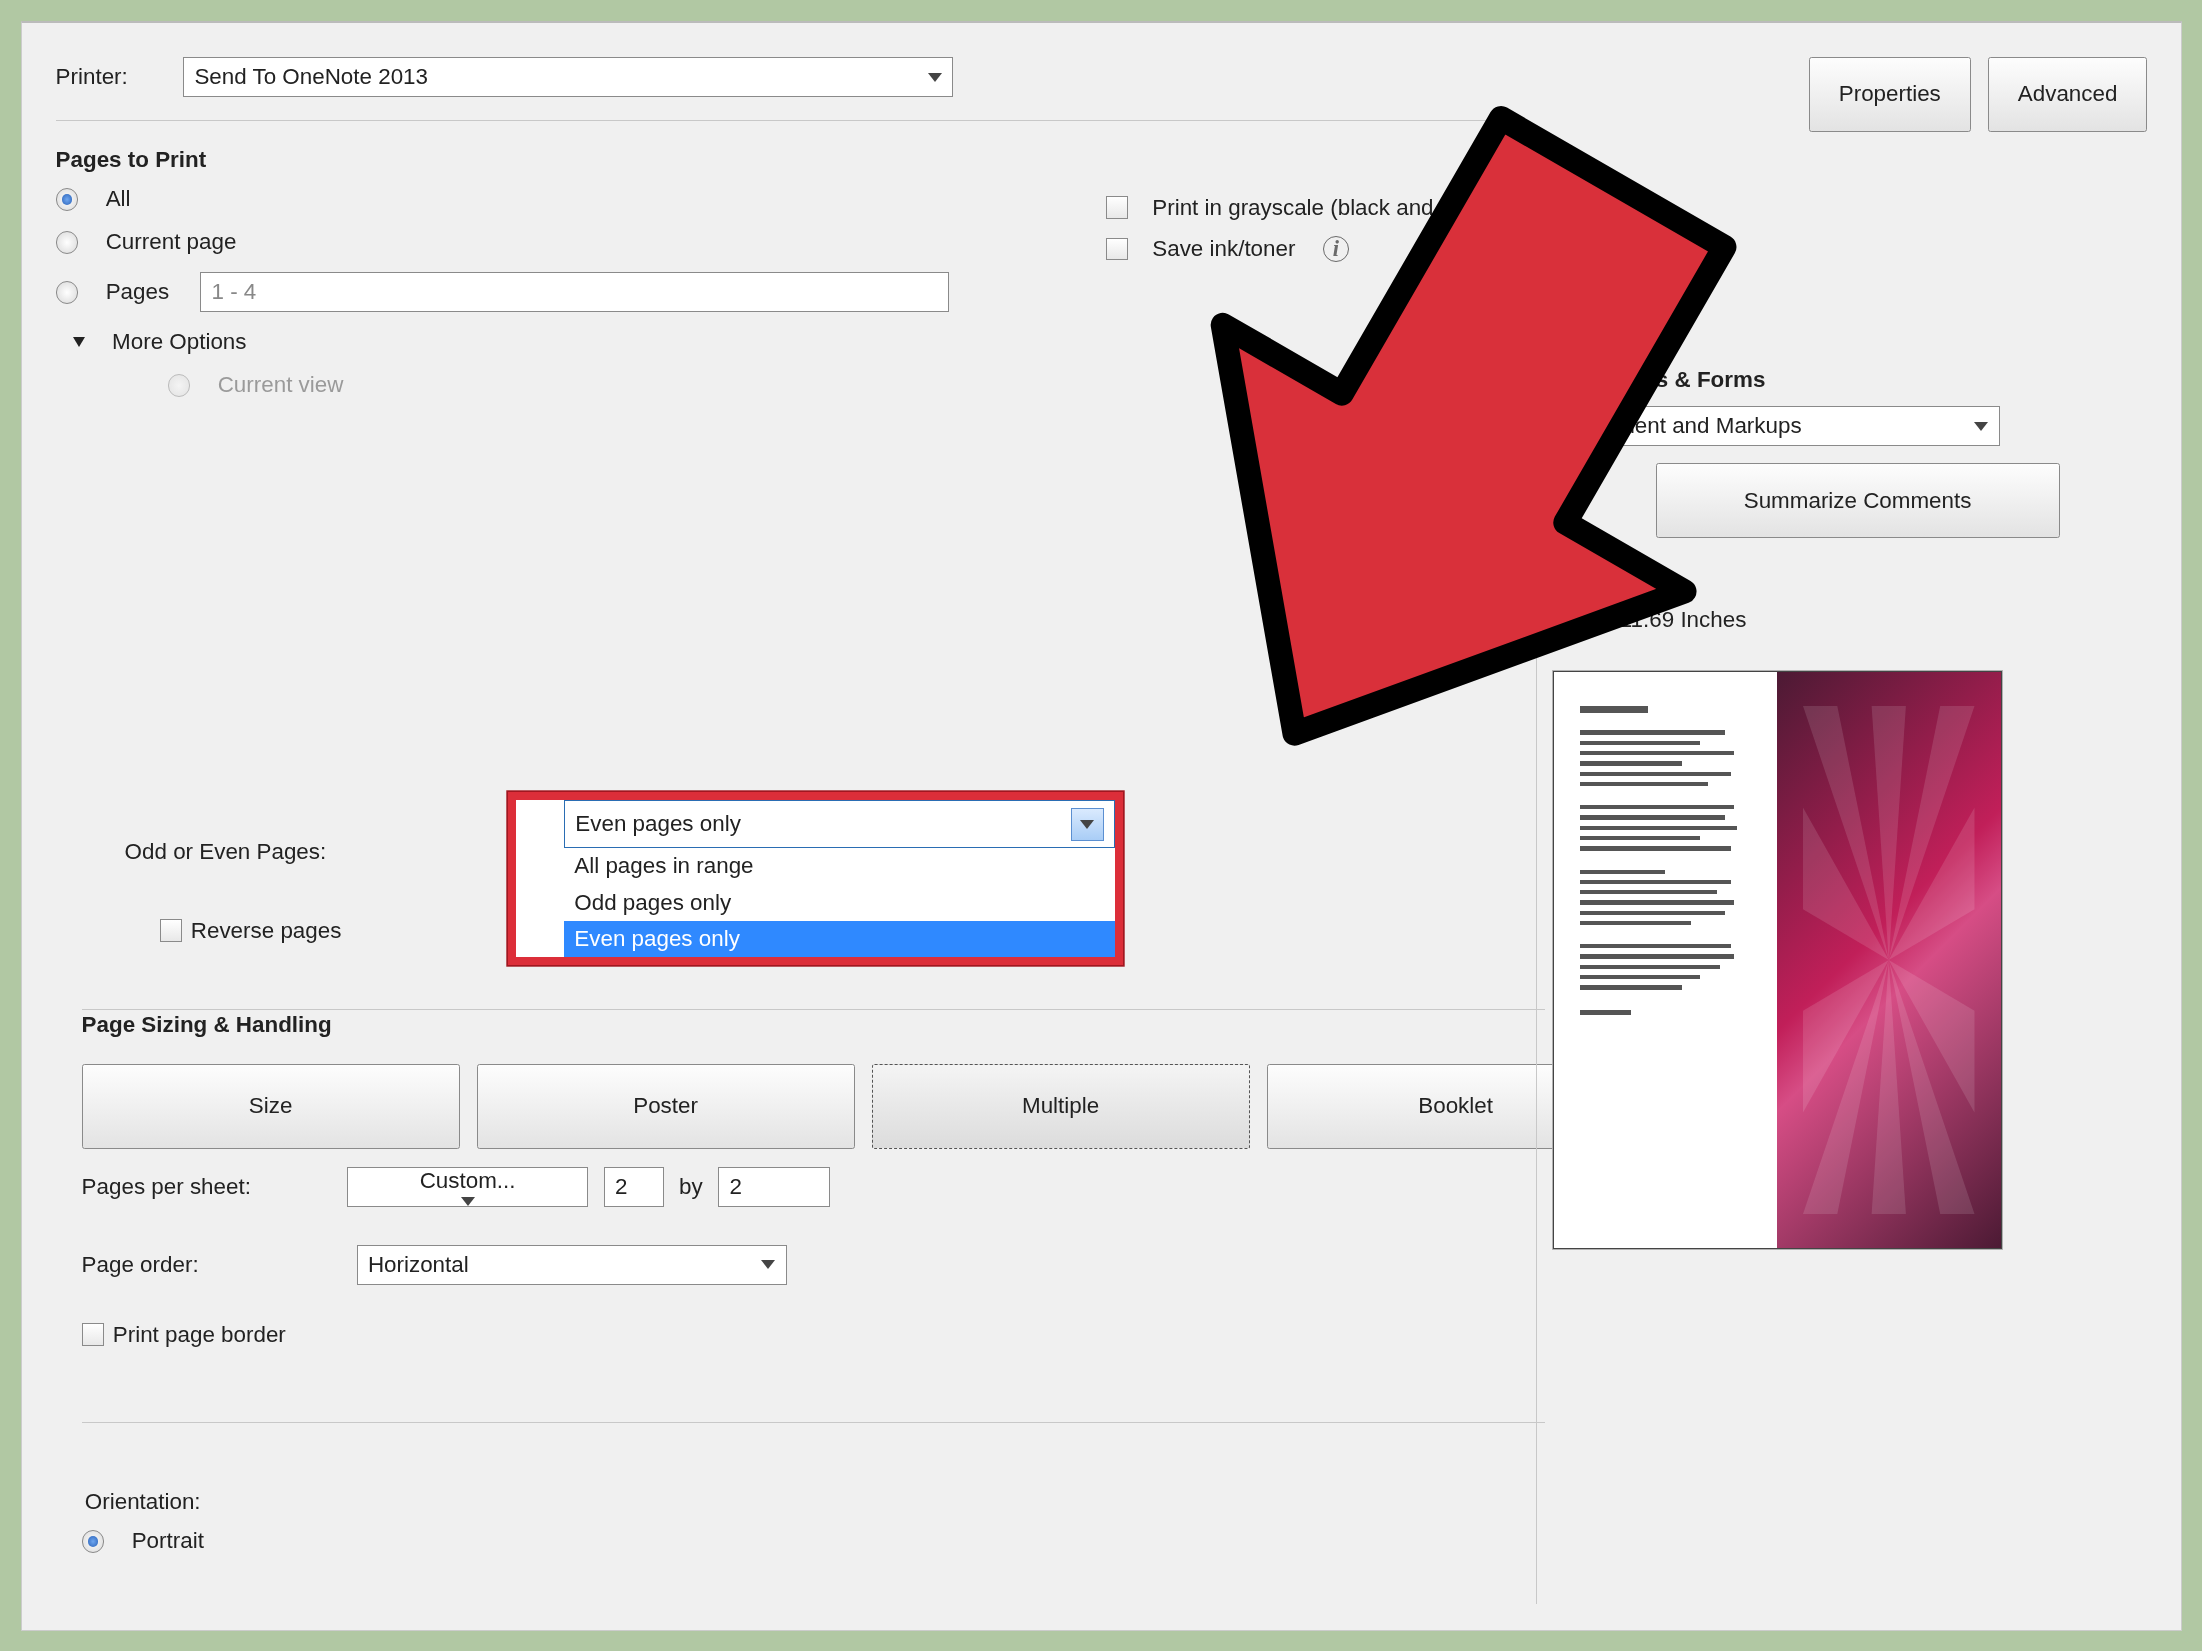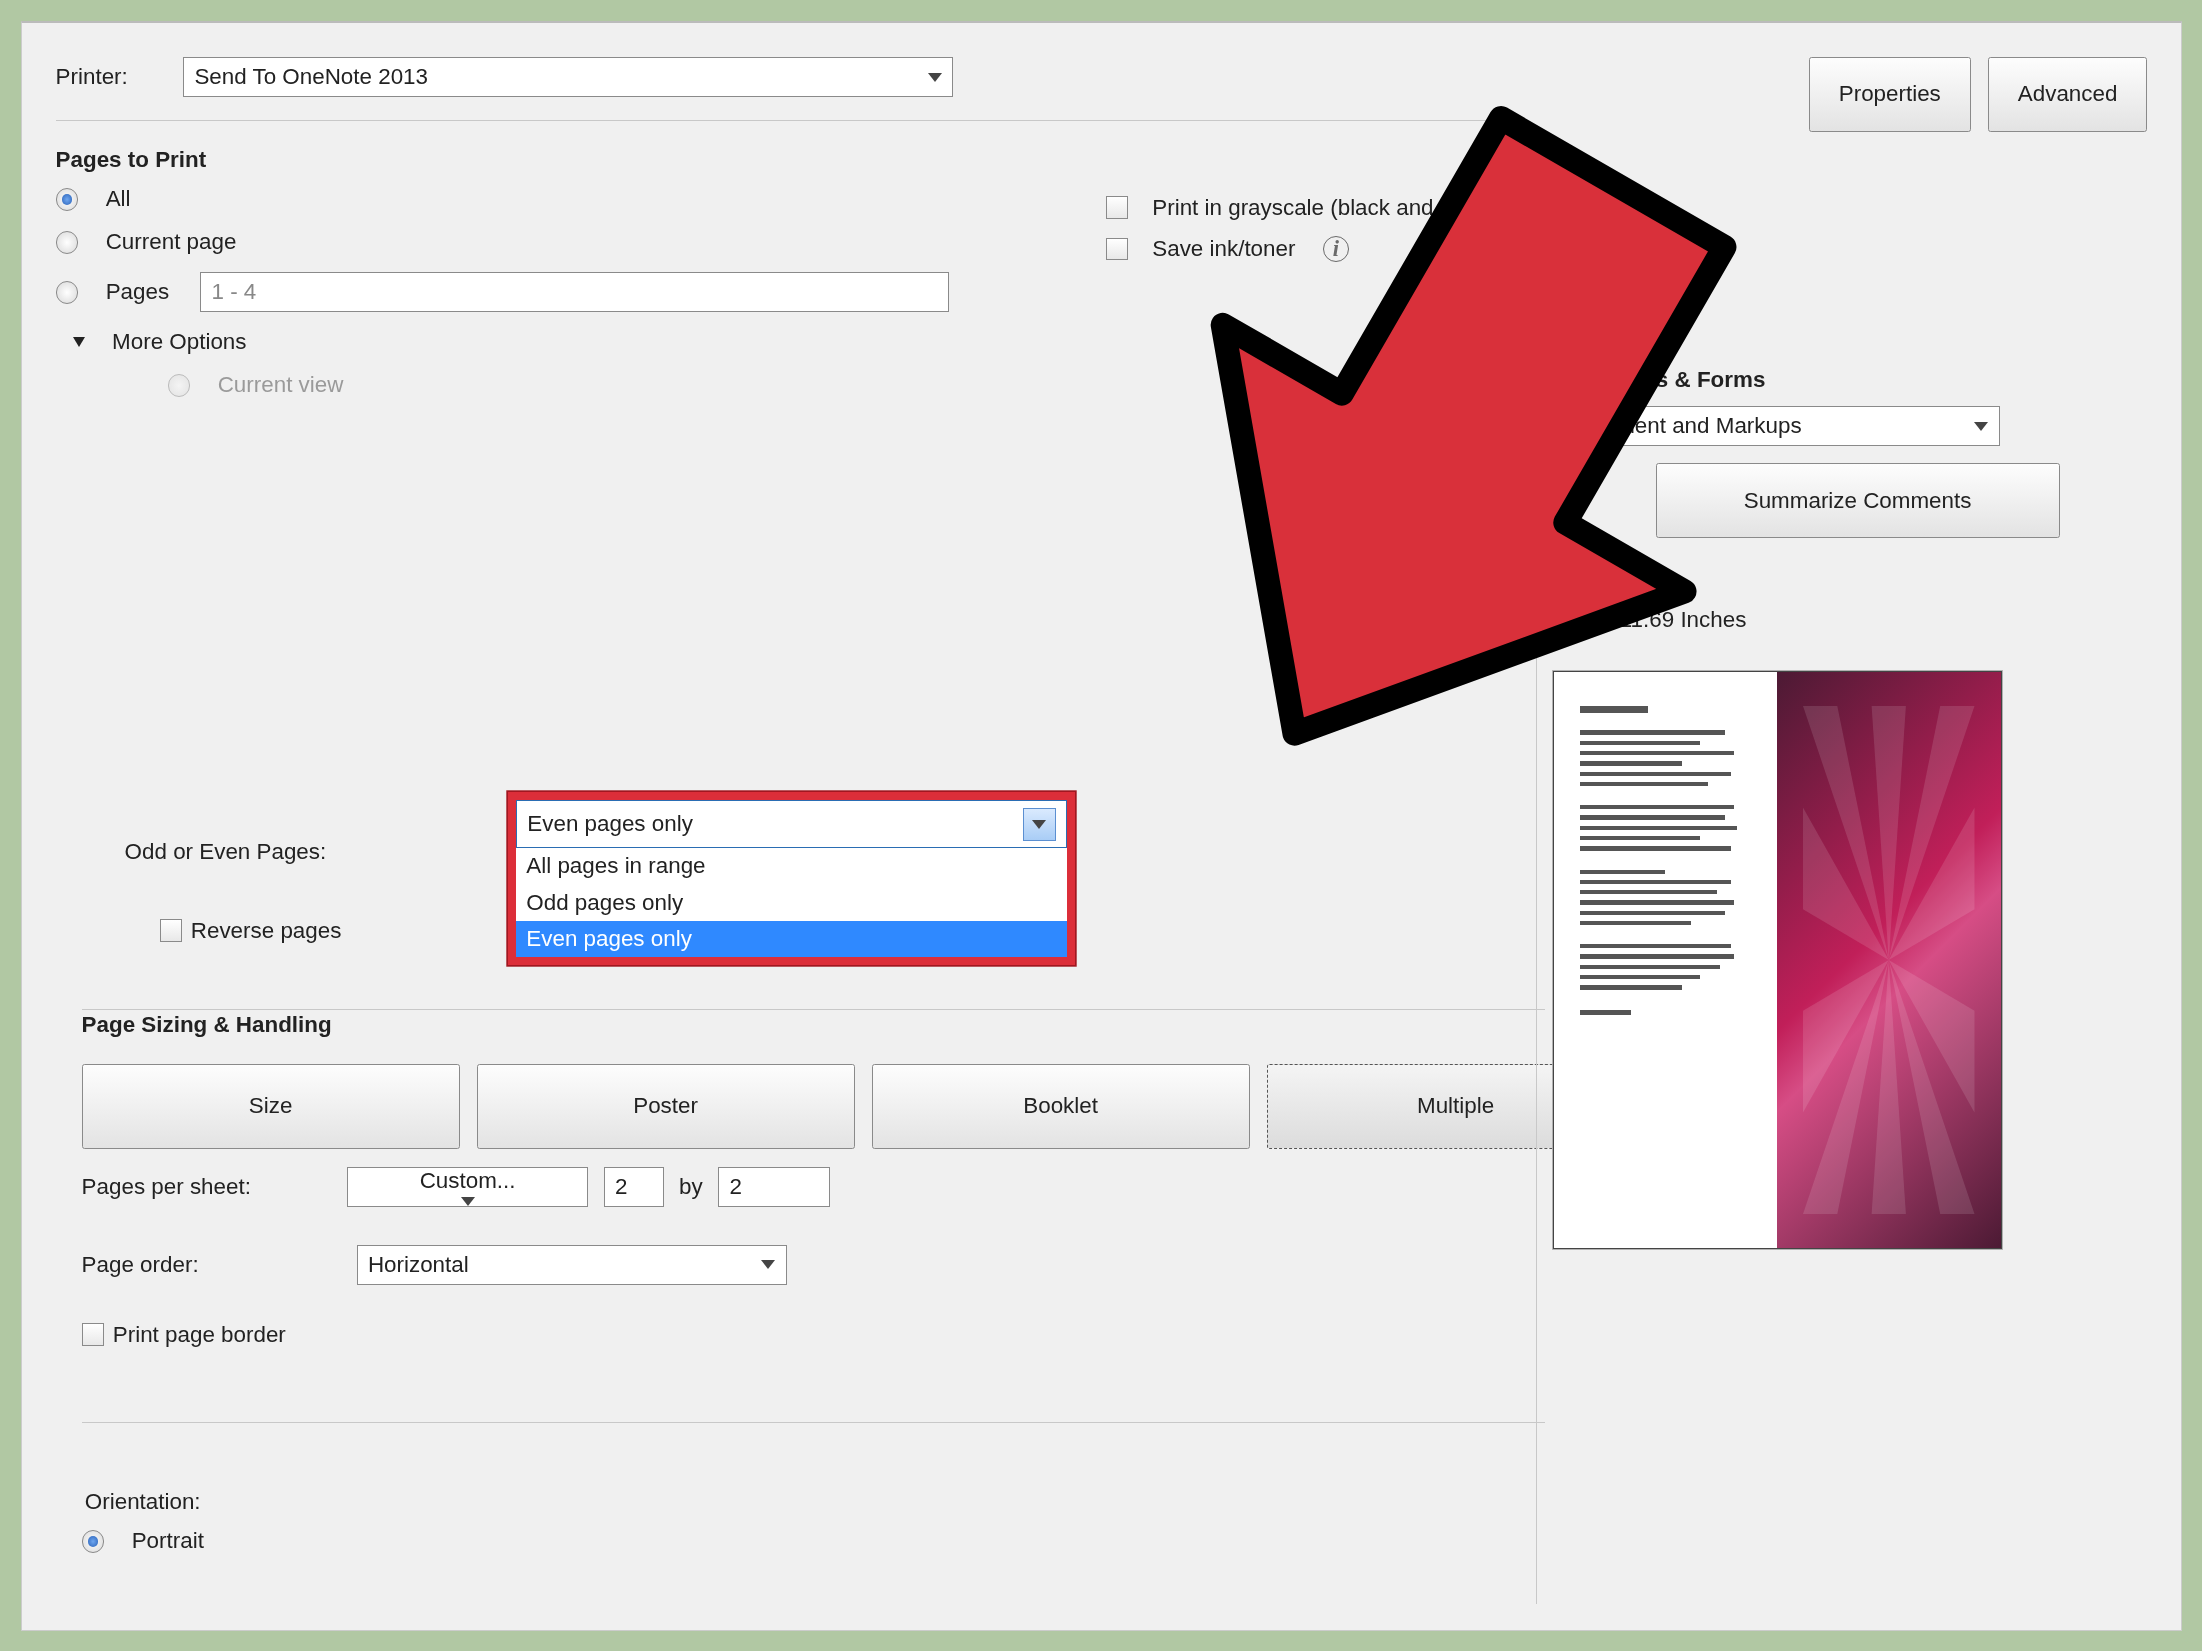--- a/index.html
+++ b/index.html
@@ -30,21 +30,21 @@
 .righttop{position:absolute;top:34px;right:34px;display:flex;gap:17px;}
 .check-stack{position:absolute;top:172px;left:1084px;display:flex;flex-direction:column;gap:15.5px;}
 .info-icon{width:24px;height:24px;border:1.7px solid #6a6a6a;border-radius:50%;display:inline-flex;align-items:center;justify-content:center;color:#6a6a6a;font-style:italic;font-family:Georgia,serif;font-weight:700;margin-left:12px;}
 .rightcol{position:absolute;top:344px;left:1531px;right:52px;}
 .combo-lg{width:447px;justify-content:space-between;}
 .preview{margin-top:38px;border:0.9px solid #444;width:447px;height:576px;display:flex;background:#fff;box-shadow:0 0 0 0.9px #aaa;}
 .pv-page{flex:1;background:#fff;padding:34px 26px;box-sizing:border-box;position:relative;}
 .pv-page.p2{background:linear-gradient(135deg,#4c1a34,#c11f59 45%,#d64d85 55%,#4c1a34);}
 .pv-lines{display:flex;flex-direction:column;gap:6px;}
 .pv-lines span{height:4.3px;background:#555;display:block;}
-#dropdown-wrap{position:absolute;top:792px;left:508px;width:551px;border:8.6px solid #dc2e39;box-shadow:0 0 0 1.7px #a11720;background:#fff;z-index:50;}
+#dropdown-wrap{position:absolute;top:792px;left:508px;width:551px;border:8.6px solid #dc2e39;box-shadow:0 0 0 1.7px #a11720;background:#fff;z-index:50;padding-left:48px;}
 #dropdown-wrap .sel-box{height:46px;border:0.9px solid #2a6db3;display:flex;align-items:center;justify-content:space-between;padding:0 10.3px;background:#fff;}
 #dropdown-wrap .sel-btn{width:31px;height:31px;background:linear-gradient(#daeafe,#a9cdf6);border:0.9px solid #5b8fd1;display:flex;align-items:center;justify-content:center;}
 #dropdown-wrap .opt{padding:5.2px 10.3px;}
 #dropdown-wrap .opt.hi{background:#2f89ff;color:#fff;}
 #arrow{position:absolute;top:86px;left:1058px;z-index:60;}
 .oddlabel{position:absolute;top:816px;left:103px;}
 .revrow{position:absolute;top:895px;left:138px;display:flex;align-items:center;}
 .sizing-head{position:absolute;top:989px;left:60px;font-weight:700;}
 .sizing-btns{position:absolute;top:1041px;left:60px;display:flex;gap:17px;}
 .pps{position:absolute;top:1144px;left:60px;display:flex;align-items:center;gap:15.5px;}
@@ -129,25 +129,25 @@
 
   <div class="sizing-head">Page Sizing &amp; Handling</div>
 
   <div class="sizing-btns">
     <div class="btn btn-wide">
         <span>Size</span>
       </div>
     <div class="btn btn-wide">
         <span>Poster</span>
       </div>
+    <div class="btn btn-wide" style="border:0.9px dashed #555;background:linear-gradient(#f4f4f4,#dcdcdc);">
+        <span>Multiple</span>
+      </div>
     <div class="btn btn-wide">
         <span>Booklet</span>
-      </div>
-    <div class="btn btn-wide" style="border:0.9px dashed #555;background:linear-gradient(#f4f4f4,#dcdcdc);">
-        <span>Multiple</span>
       </div>
   </div>
 
   <div class="pps">
     <span style="min-width:250px;">Pages per sheet:</span>
     <div class="select" style="width:241px;flex-direction:column;">
         <span>Custom...</span>
         <span class="caret"></span>
       </div>
     <div class="input" style="width:60px;">

